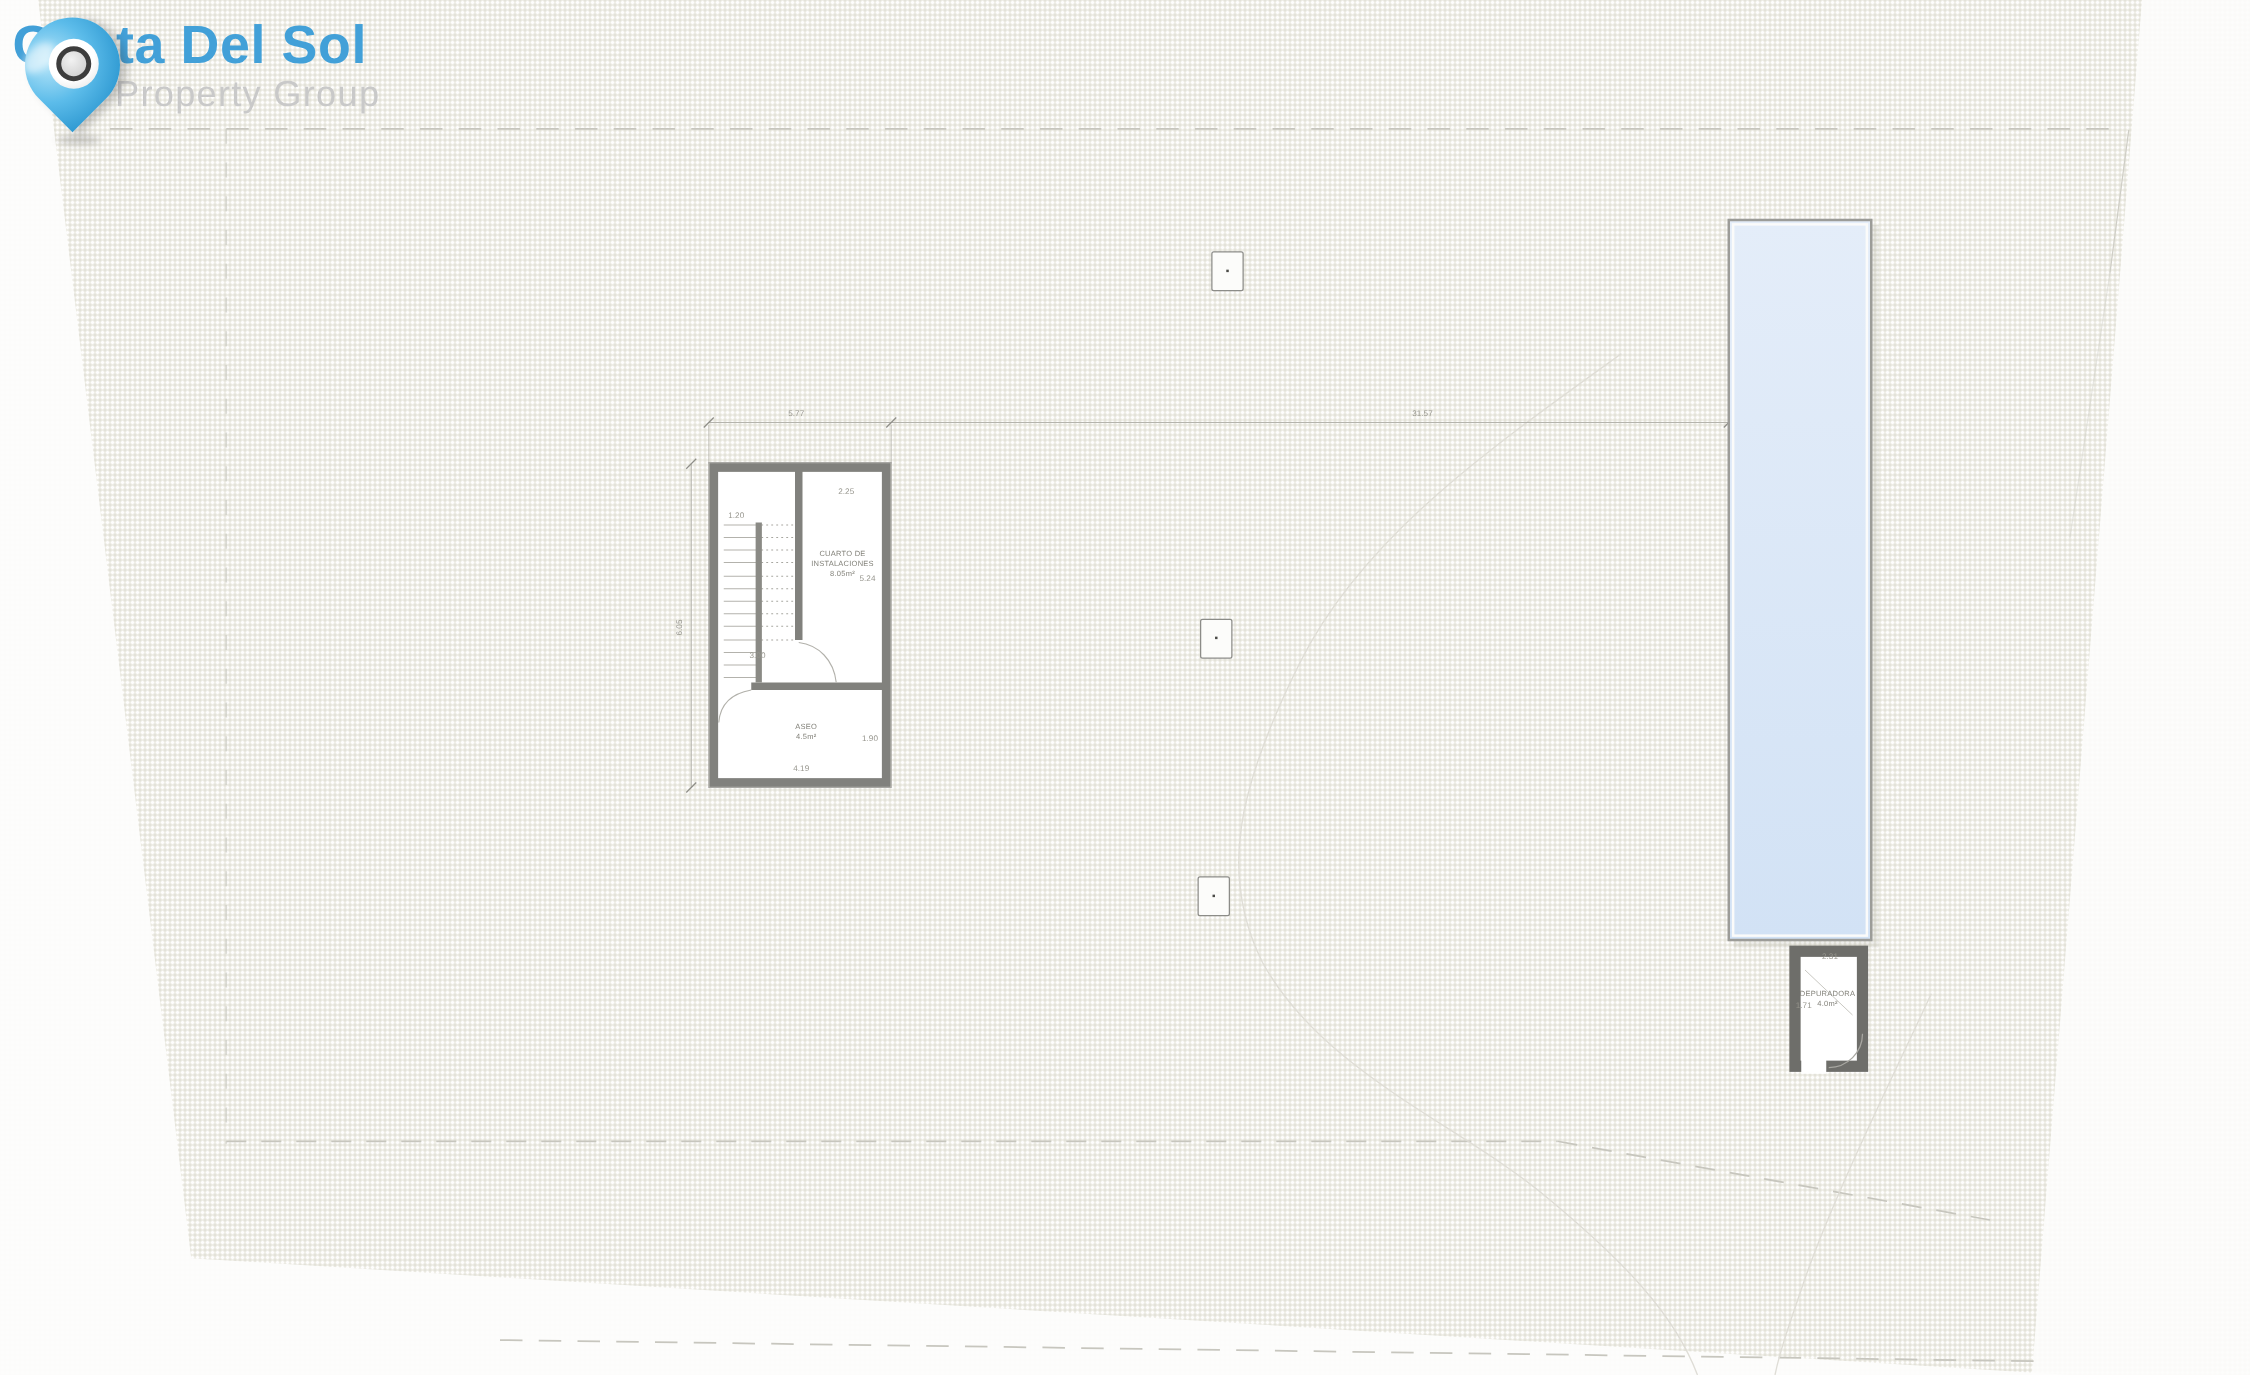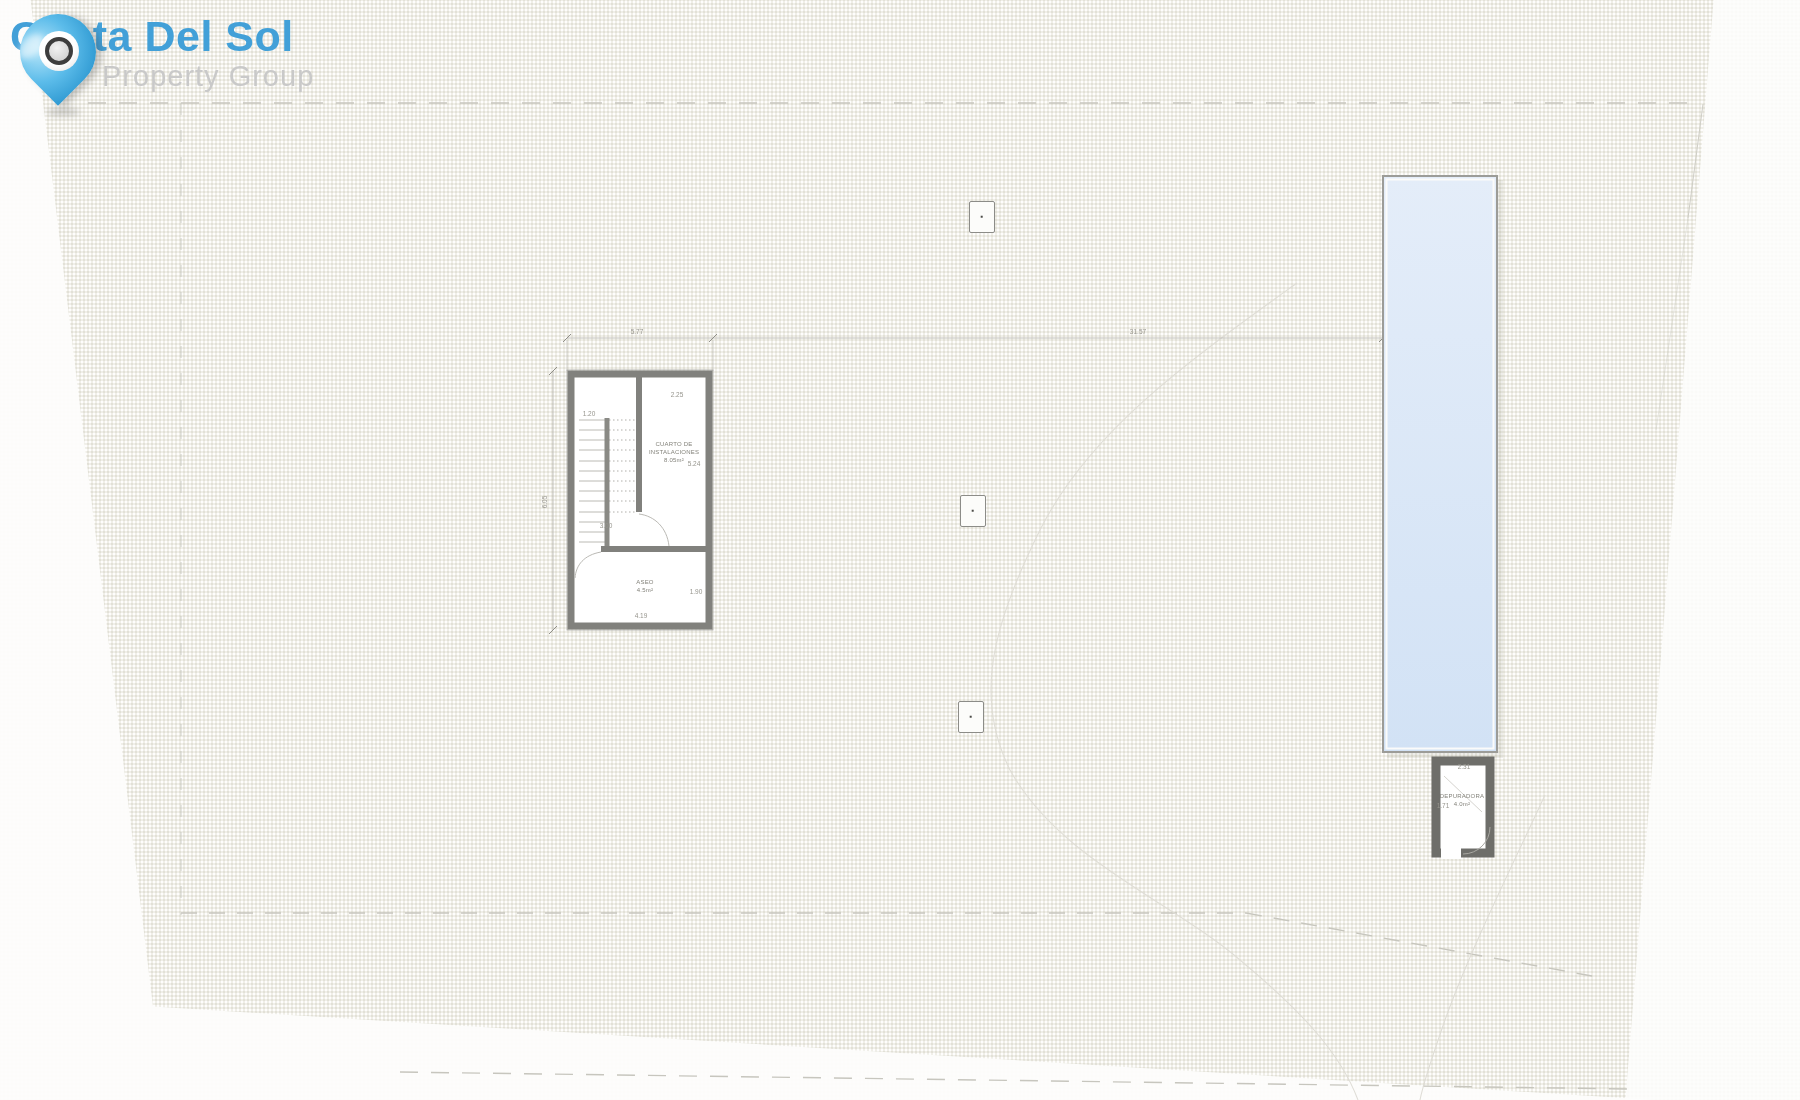--- a/index.html
+++ b/index.html
@@ -26,21 +26,21 @@
     transform:translate(-50%,-50%);line-height:1.35;letter-spacing:.2px;white-space:nowrap;}
 
   
   .marker{position:absolute;width:24px;height:30px;background:#fcfcfa;border:1.6px solid #8c8c88;
     border-radius:2px;display:flex;align-items:center;justify-content:center;}
   .marker .glyph{font-size:8px;color:#4b4b47;line-height:1;}
 
   
   .logo{position:absolute;left:0;top:0;width:420px;height:140px;}
   .logo-title{position:absolute;left:10px;top:12px;font-size:43px;font-weight:bold;color:#42a0d8;letter-spacing:.5px;}
-  .logo-subtitle{position:absolute;left:102px;top:60px;font-size:29px;color:#c9c9c9;letter-spacing:1px;}
+  .logo-subtitle{position:absolute;left:92px;top:60px;font-size:29px;color:#c9c9c9;letter-spacing:1px;}
   .pin{position:absolute;left:8px;top:4px;width:110px;height:120px;}
   .pin-body{position:absolute;left:12px;top:10px;width:76px;height:76px;
     border-radius:50% 50% 50% 0;transform:rotate(-45deg);
     background:radial-gradient(circle at 35% 30%, #b8e6f9 0%, #5cbcea 45%, #1f8dc9 95%);
     box-shadow:3px 5px 7px rgba(60,60,60,.28);}
   .pin-body::after{content:"";position:absolute;left:8px;top:6px;width:30px;height:18px;border-radius:50%;
     background:rgba(255,255,255,.55);filter:blur(3px);}
   .pin-hole{position:absolute;left:31px;top:27px;width:40px;height:40px;border-radius:50%;
     background:radial-gradient(circle at 42% 35%, #ffffff 55%, #dcdcdc 100%);display:flex;align-items:center;justify-content:center;}
   .pin-hole-inner{width:20px;height:20px;border-radius:50%;border:4px solid #3d3d3d;

